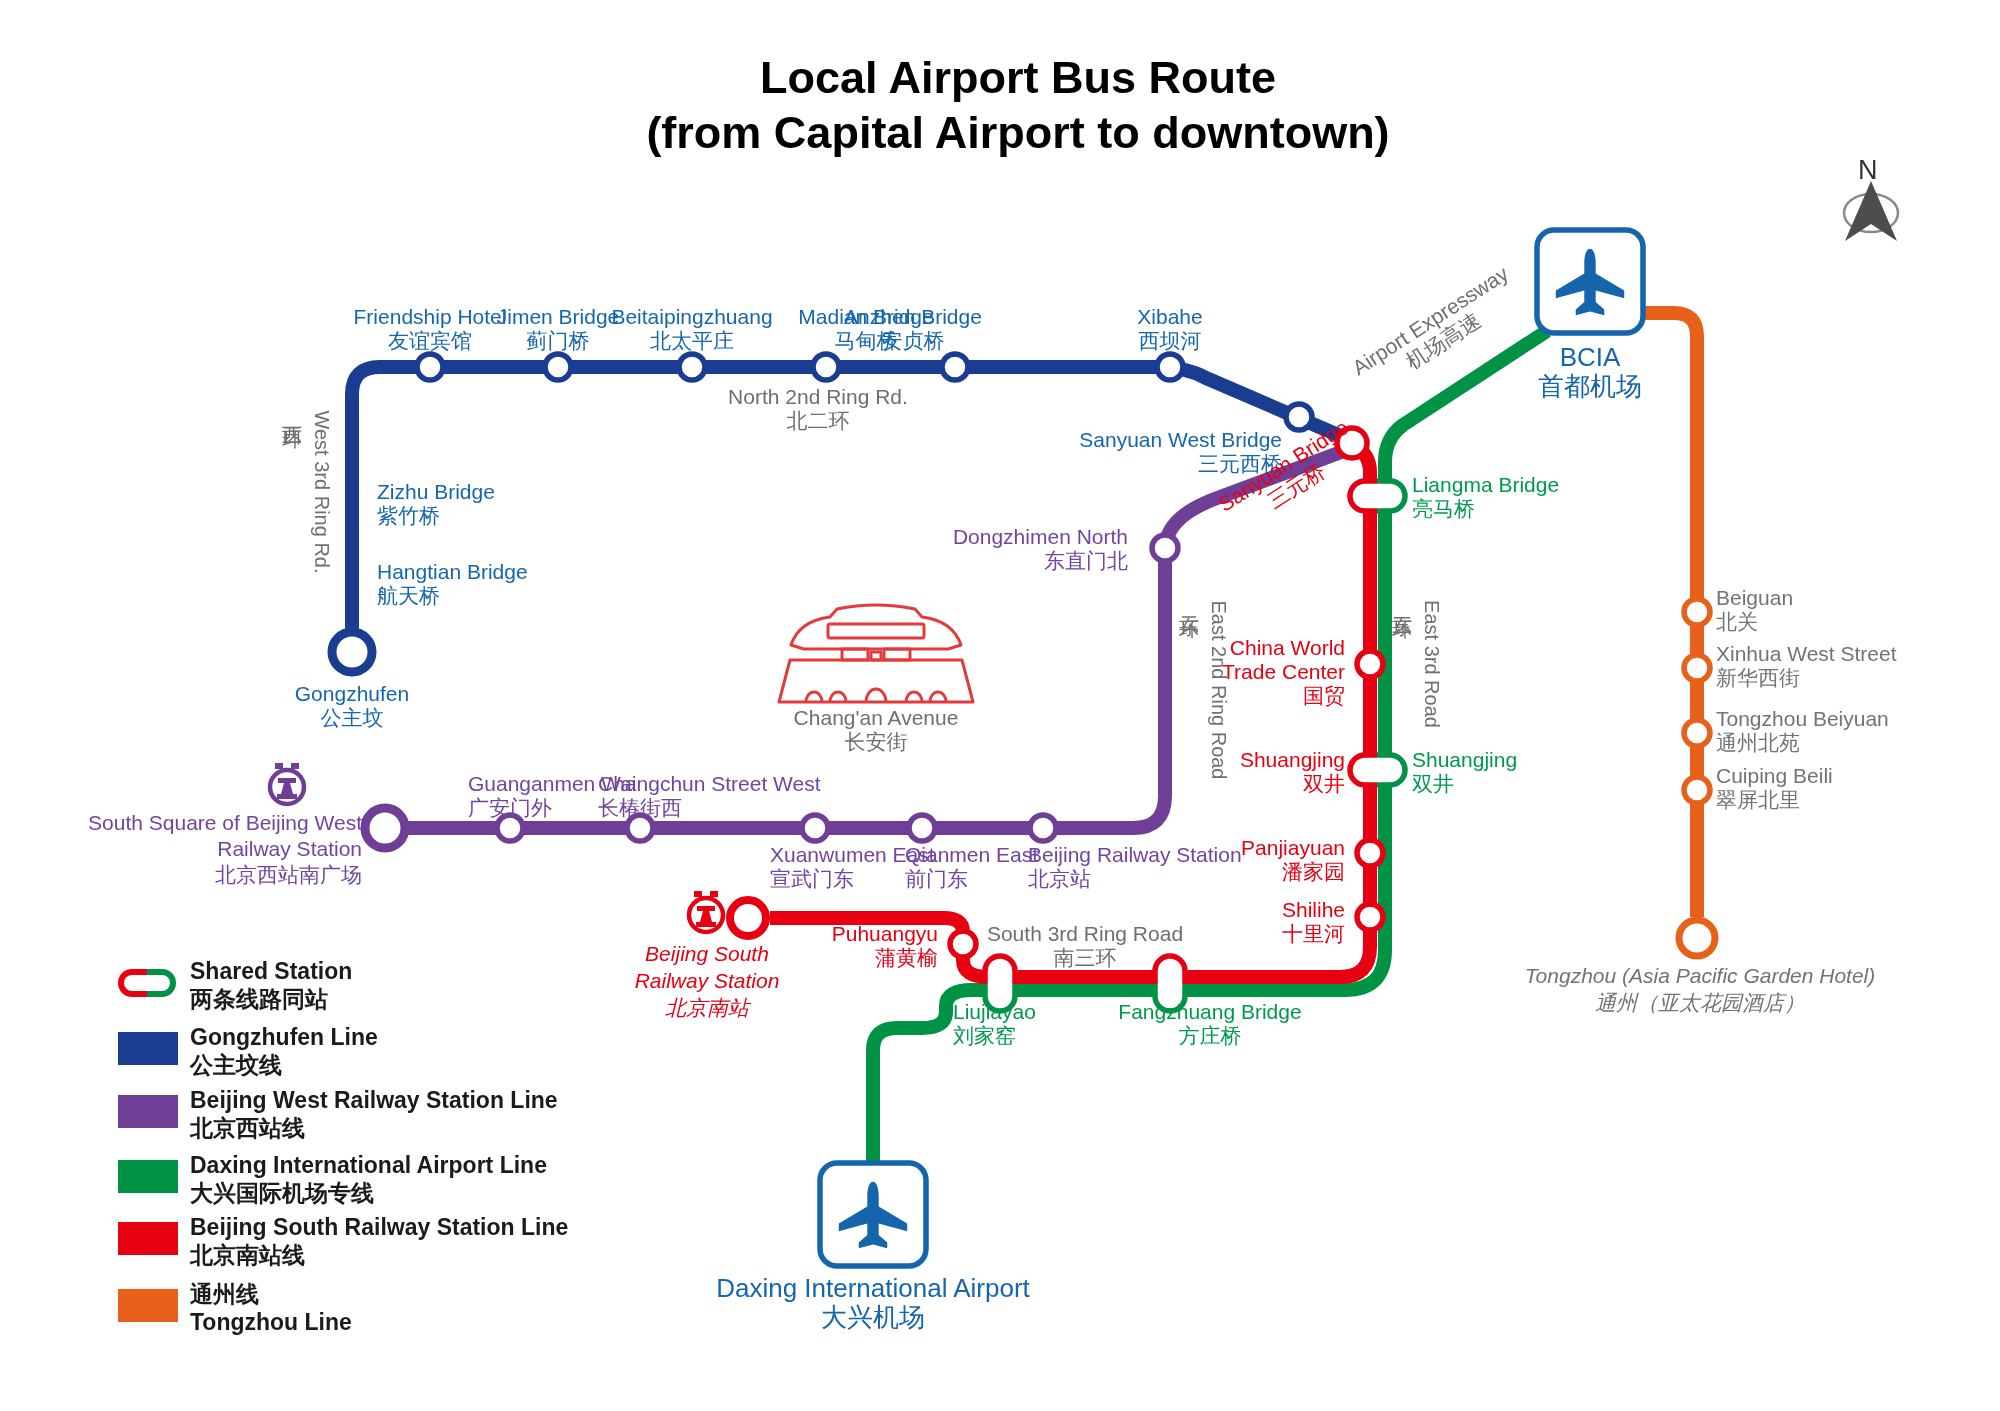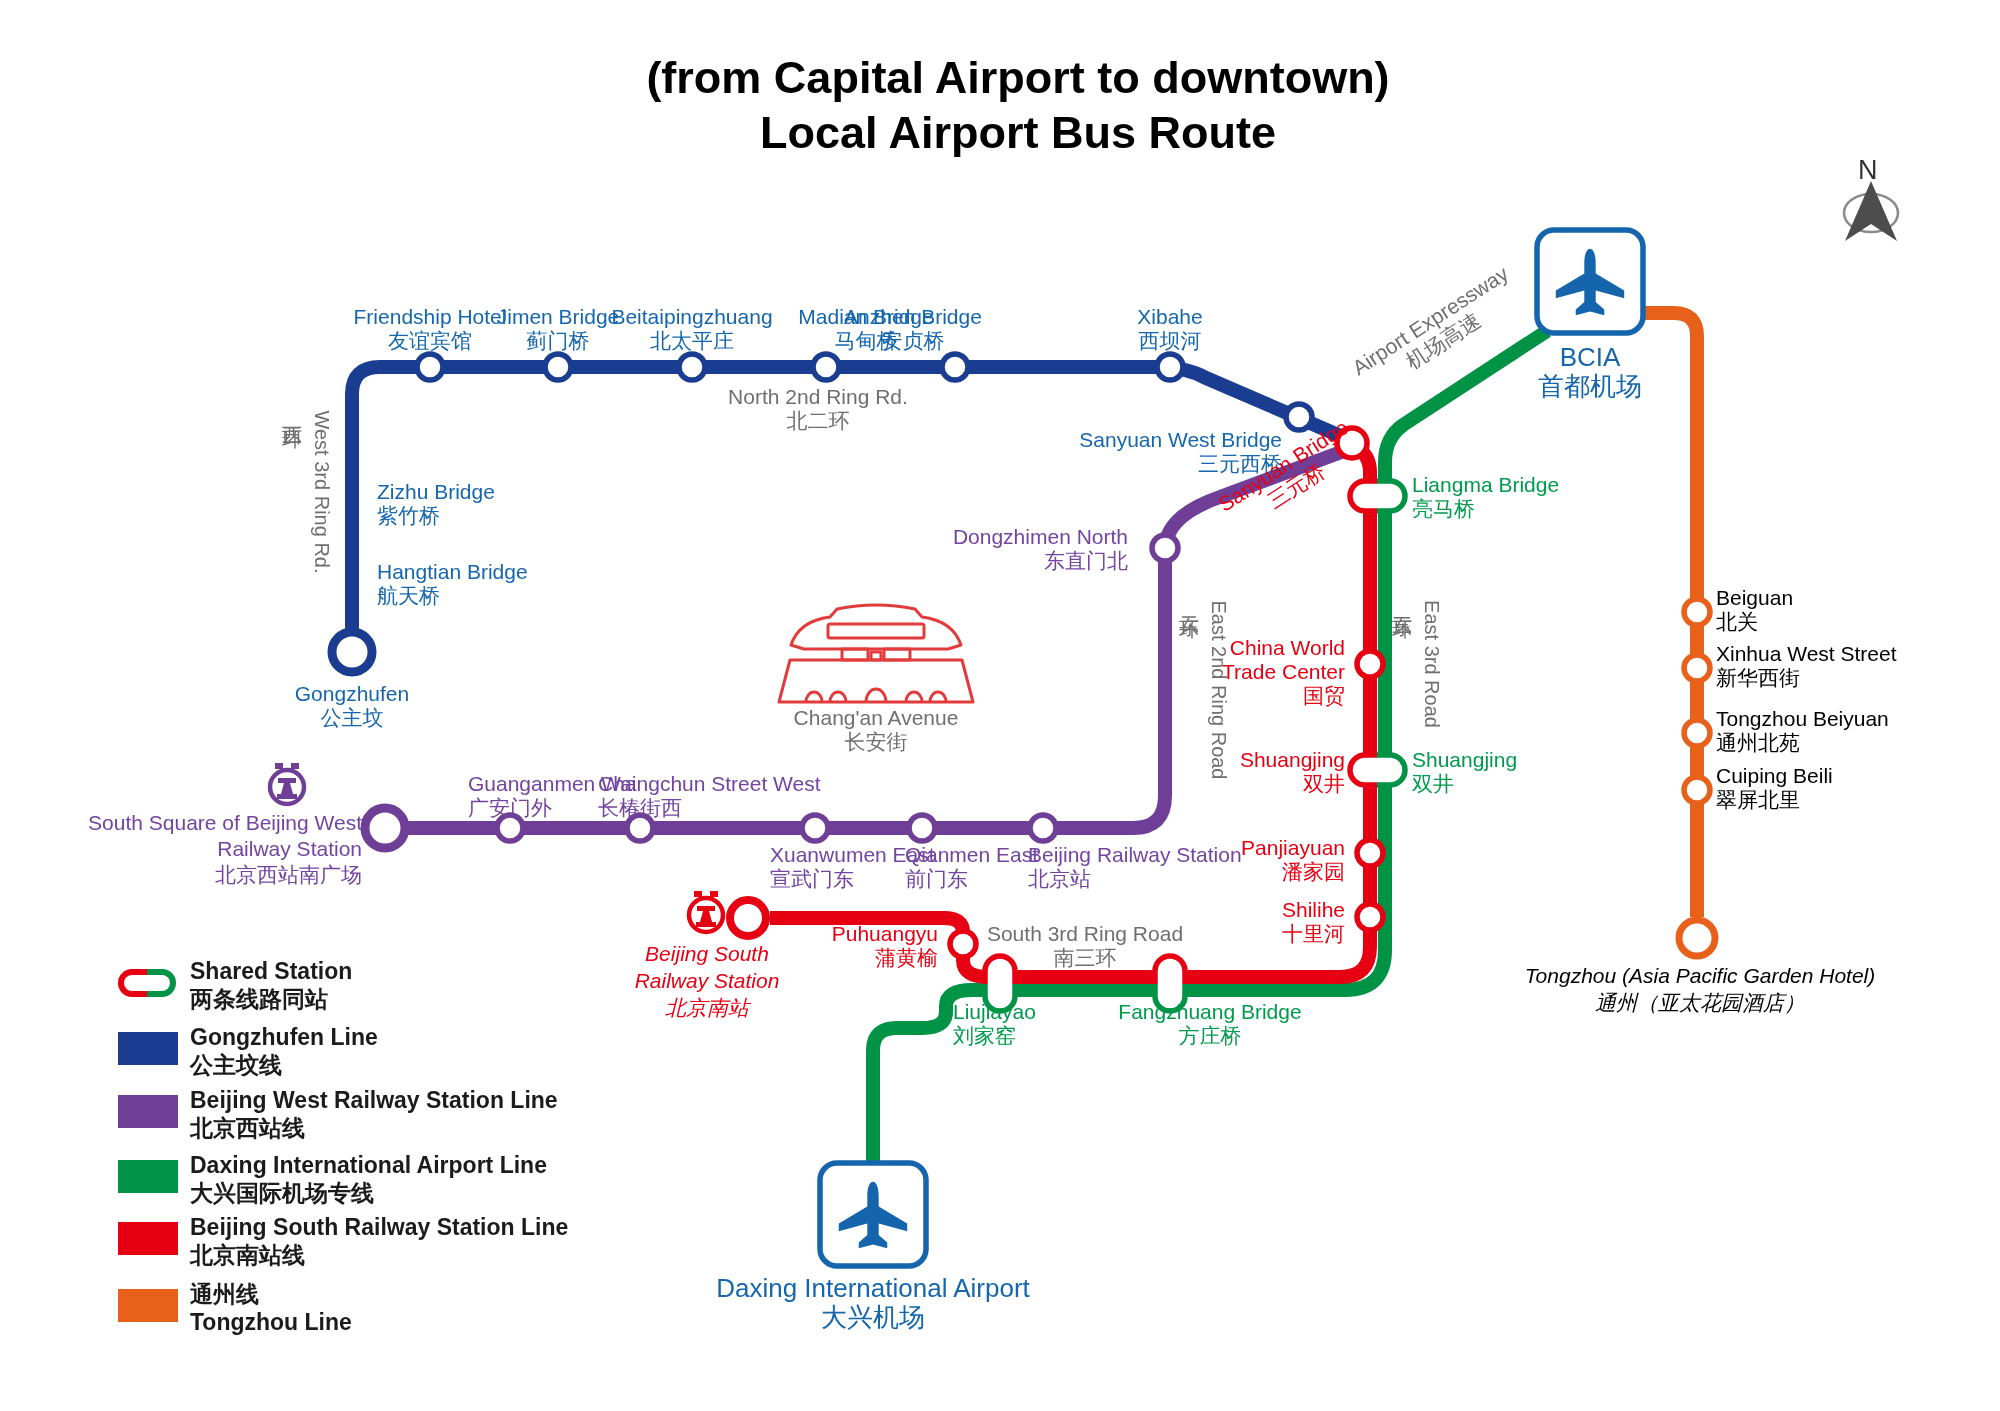--- a/index.html
+++ b/index.html
@@ -6,21 +6,21 @@
   #map{position:relative;width:2000px;height:1411px;background:#ffffff;overflow:hidden;
        font-family:"Liberation Sans","DejaVu Sans",sans-serif;}
   #routes{position:absolute;left:0;top:0;}
   .lbl{position:absolute;font-size:21px;line-height:24px;font-weight:500;white-space:nowrap;}
   .c{transform:translateX(-50%);text-align:center;}
   .r{transform:translateX(-100%);text-align:right;}
   .blue{color:#1566ad;}
   .purple{color:#7345a0;}
   .red{color:#e60012;}
   .green{color:#009a4d;}
-  .orange{color:#000000;}
+  .orange{color:#737373;}
   .gray{color:#6f6f6f;}
   .title{position:absolute;left:1018px;top:50px;transform:translateX(-50%);
          text-align:center;font-size:45px;line-height:55px;font-weight:700;color:#000;}
   .airport-lbl{font-size:26px;line-height:29px;font-weight:500;}
   .rot{transform:translate(-50%,-50%) rotate(-33deg);text-align:center;}
   .vroad{position:absolute;display:flex;flex-direction:row;gap:3px;color:#6f6f6f;
          transform:translate(-50%,-50%);font-size:20px;font-weight:500;}
   .vzh{writing-mode:vertical-rl;text-orientation:upright;letter-spacing:2px;}
   .ven{writing-mode:vertical-rl;}
   .lh26{line-height:26px;}
@@ -145,22 +145,22 @@
       <path d="M 930 702 A 8 10 0 0 1 946 702"></path>
     </g>
 
     <g>
       <ellipse cx="1871" cy="213" rx="27" ry="19" fill="none" stroke="#8a8a8a" stroke-width="2.5"></ellipse>
       <path d="M 1871 181 L 1897 241 L 1871 224 L 1845 241 Z" fill="#4d4d4d"></path>
     </g>
   </svg>
 
   <div class="title">
+    <div>Local Airport Bus Route</div>
     <div>(from Capital Airport to downtown)</div>
-    <div>Local Airport Bus Route</div>
   </div>
 
   <div class="compass-n" style="left:1858px;top:155px;">N</div>
 
   <div class="lbl c blue" style="left:430px;top:305px;">
     <div>Friendship Hotel</div>
     <div>友谊宾馆</div>
   </div>
   <div class="lbl c blue" style="left:558px;top:305px;">
     <div>Jimen Bridge</div>

